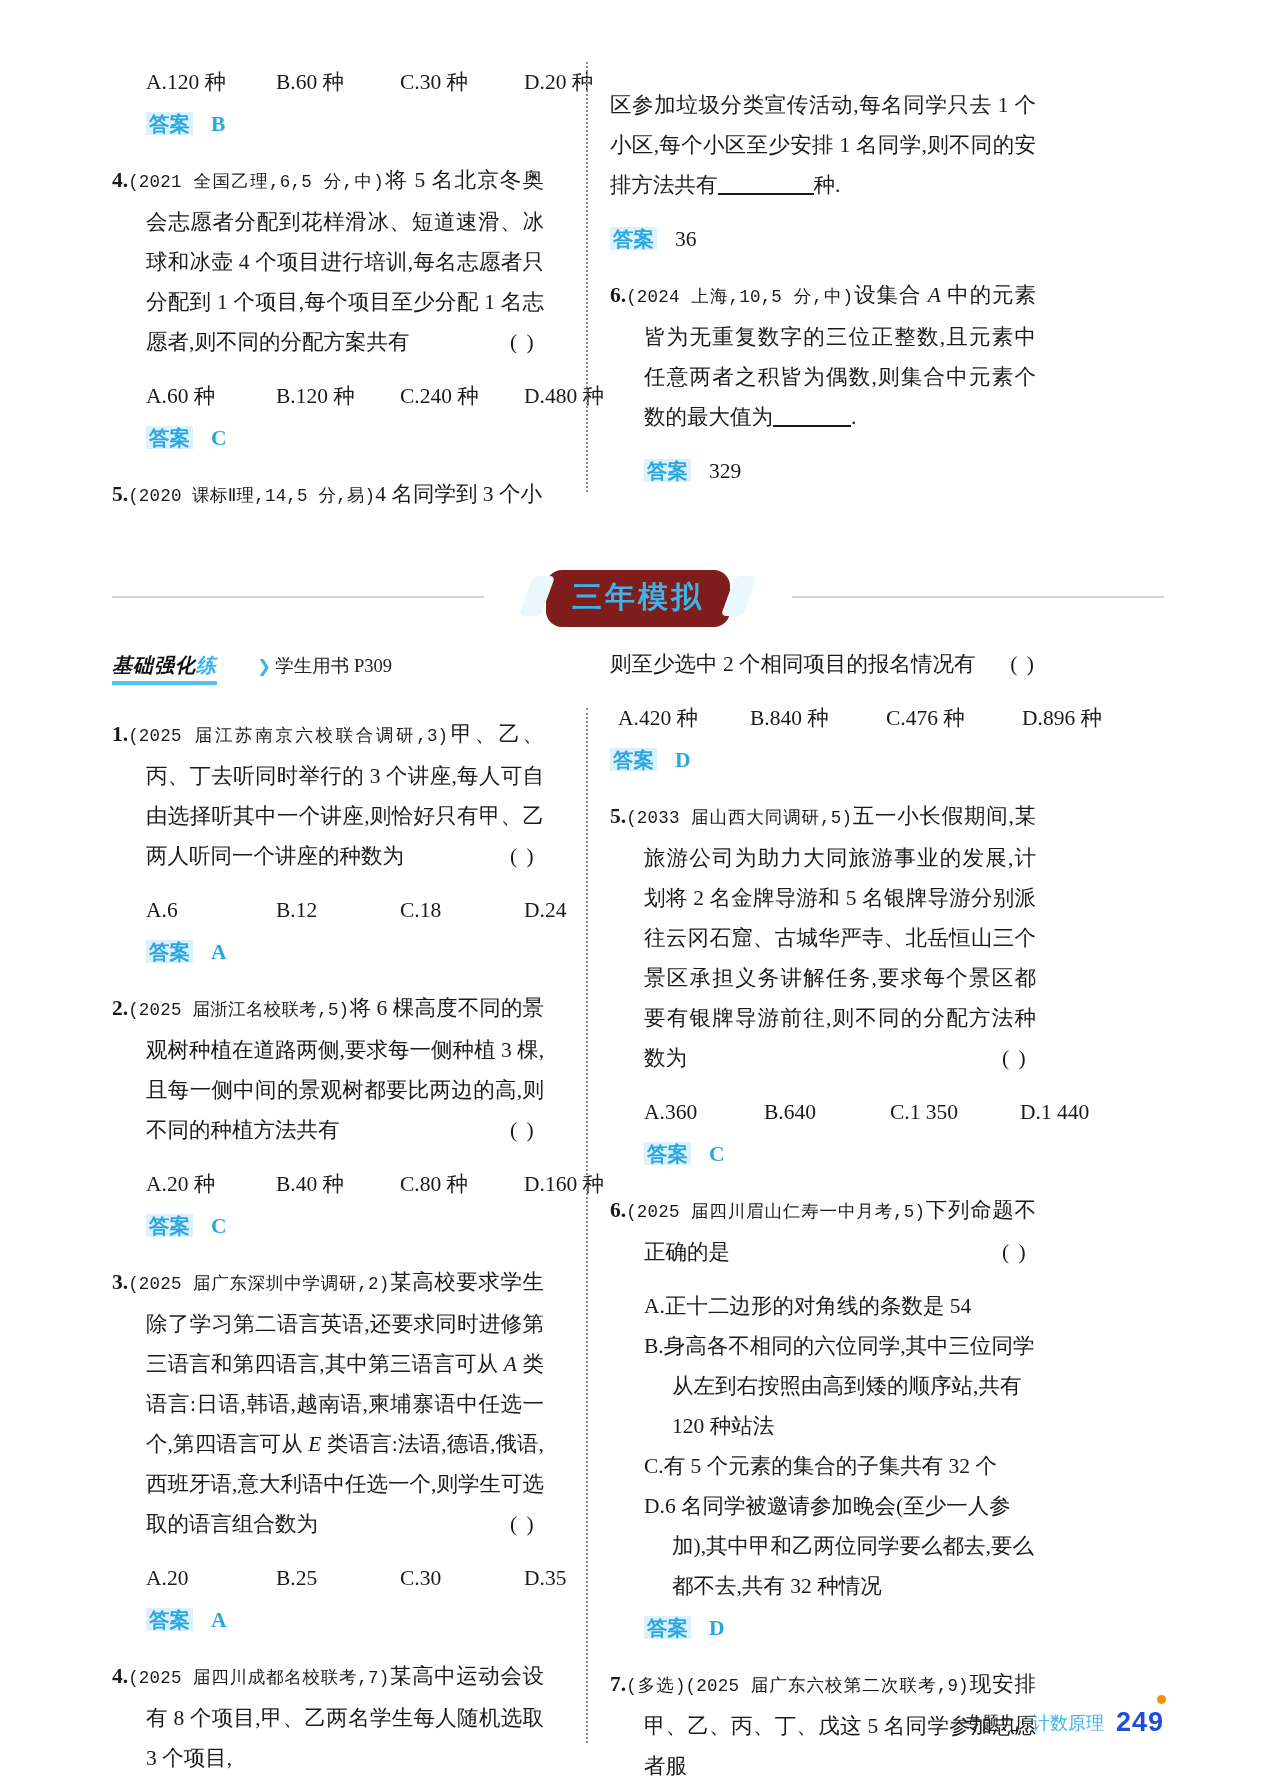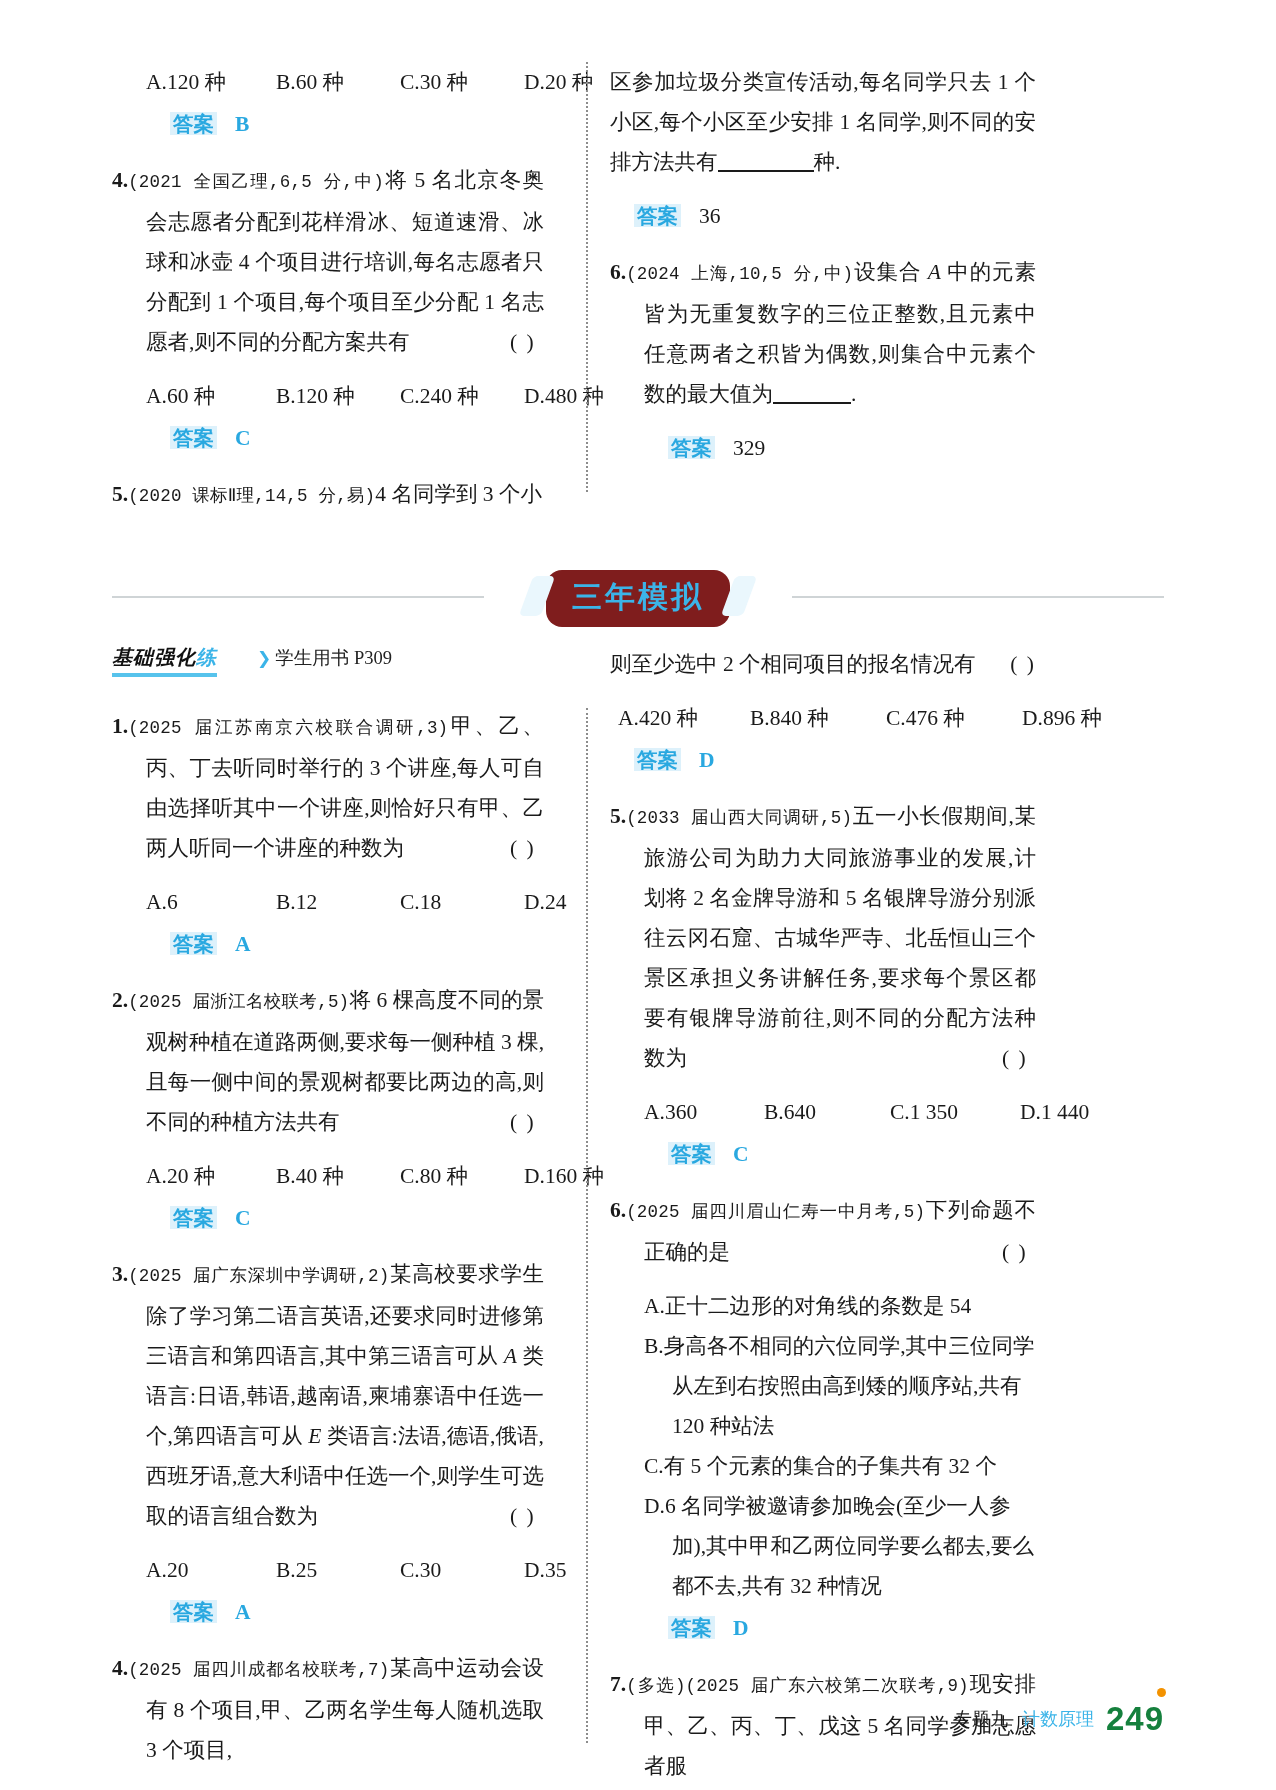--- a/index.html
+++ b/index.html
@@ -22,21 +22,21 @@
     height: 1790px;
     box-sizing: border-box;
     padding: 62px 112px 0 112px;
   }
 
   
   .cols {
     position: relative;
     display: flex;
     gap: 0;
-    align-items: flex-start;
+    align-items: center;
   }
   .col {
     width: 462px;
     box-sizing: border-box;
   }
   .col-left { padding-right: 30px; }
   .col-right { padding-left: 36px; }
 
   .vrule {
     position: absolute;
@@ -103,21 +103,20 @@
     font-size: 21.5px;
     line-height: 40px;
   }
   .ans-label {
     color: #29a8e0;
     background: #ddf1fb;
     padding: 0 3px;
     font-weight: bold;
     font-family: "Liberation Sans", sans-serif;
     font-size: 20.5px;
-    margin-left: 24px;
   }
   .ans-val {
     color: #29a8e0;
     font-weight: bold;
     margin-left: 18px;
     font-family: "Liberation Serif", serif;
   }
   .ans-val.plain {
     color: #1a1a1a;
     font-weight: normal;
@@ -234,22 +233,22 @@
     color: #1a1a1a;
   }
   .foot-label .topic {
     margin-right: 14px;
   }
   .foot-label .accent { color: #3bb4e8; }
   .pagenum {
     position: relative;
     font-family: "Liberation Sans", sans-serif;
     font-weight: bold;
-    font-size: 33px;
-    color: #15803d;
+    font-size: 27px;
+    color: #1d4ed8;
     letter-spacing: 1px;
   }
   .pagedot {
     position: absolute;
     right: -2px;
     top: -12px;
     width: 9px;
     height: 9px;
     border-radius: 50%;
     background: #f39200;

